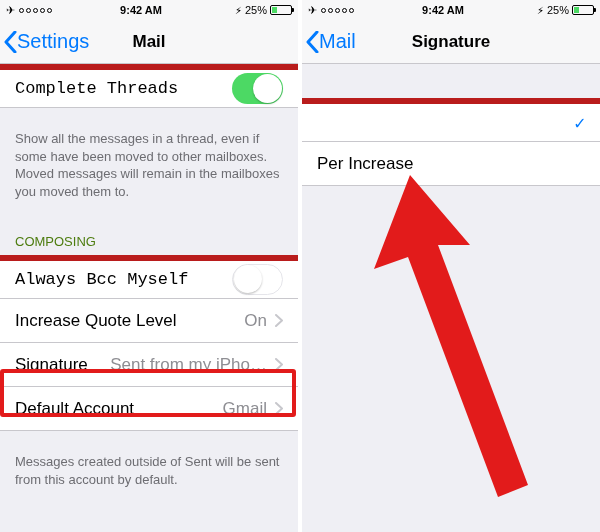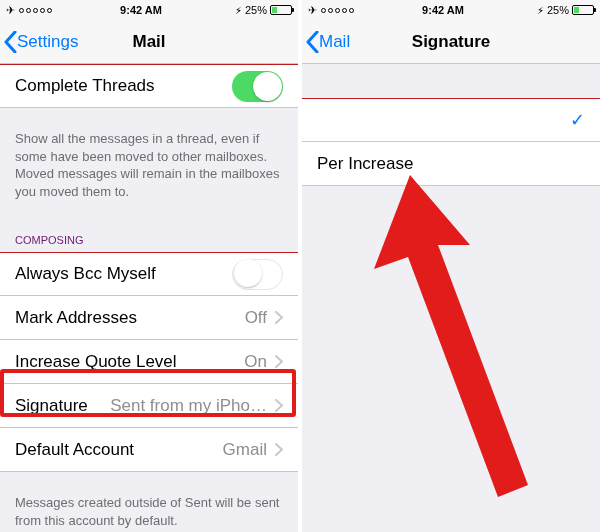--- a/index.html
+++ b/index.html
@@ -18,33 +18,33 @@
   .plane { font-size: 11px; }
   .dots { display: flex; gap: 2px; }
   .dots i { width: 5px; height: 5px; border-radius: 50%; border: 1px solid #000; display: block; }
   .bolt { font-size: 10px; }
   .batt { width: 22px; height: 10px; border: 1px solid #000; border-radius: 2px; position: relative; }
   .batt::after { content: ""; position: absolute; right: -3px; top: 2px; width: 2px; height: 4px; background: #000; border-radius: 0 1px 1px 0; }
   .batt i { position: absolute; left: 1px; top: 1px; bottom: 1px; width: 25%; background: #4cd964; }
 
   
   .navbar { height: 44px; background: #f7f7f8; border-bottom: 1px solid #c8c7cc; position: relative; display: flex; align-items: center; }
-  .navback { display: flex; align-items: center; color: #007aff; font-size: 17px; padding-left: 4px; cursor: pointer; }
+  .navback { display: flex; align-items: center; color: #007aff; font-size: 20px; padding-left: 4px; cursor: pointer; }
   .navback svg { width: 13px; height: 22px; }
   .navtitle { position: absolute; left: 0; right: 0; text-align: center; font-size: 17px; font-weight: 600; color: #000; pointer-events: none; }
 
   
   .cell { background: #fff; border-bottom: 1px solid #c8c7cc; min-height: 44px; display: flex; align-items: center; padding: 0 15px; font-size: 17px; color: #000; position: relative; }
-  .cell.first { border-top: 1px solid #b91c1c; }
+  .cell.first { border-top: 6px solid #b91c1c; font-family: Liberation Mono, monospace; }
   .cell .value { margin-left: auto; color: #8e8e93; font-size: 17px; white-space: nowrap; overflow: hidden; text-overflow: ellipsis; max-width: 170px; text-align: right; }
   .cell .tick  { margin-left: auto; color: #007aff; font-size: 18px; }
   .chev { margin-left: 8px; color: #c7c7cc; }
   .chev svg { width: 8px; height: 13px; display: block; }
   .footer { padding: 22px 15px 16px; font-size: 13px; color: #6d6d72; line-height: 1.35; }
-  .header { padding: 18px 15px 6px; font-size: 11px; color: #701a75; text-transform: uppercase; }
+  .header { padding: 18px 15px 6px; font-size: 13px; color: #4d7c0f; text-transform: uppercase; }
 
   
   .switch { margin-left: auto; width: 51px; height: 31px; border-radius: 16px; position: relative; }
   .switch.on  { background: #4cd964; }
   .switch.off { background: #fff; border: 1.5px solid #e5e5ea; }
   .switch .knob { position: absolute; top: 1px; width: 29px; height: 29px; border-radius: 50%; background: #fff; box-shadow: 0 1px 2px rgba(0,0,0,.25); }
   .switch.on  .knob { right: 1px; }
   .switch.off .knob { left: 1px; top: -0.5px; width: 28px; height: 28px; }
 
   
@@ -104,29 +104,20 @@
 
     <div class="header">COMPOSING</div>
 
     <div class="cell first">
       <span>Always Bcc Myself</span>
       <span class="switch off">
           <span class="knob"></span>
         </span>
     </div>
 
-    <div class="cell">
-      <span>Mark Addresses</span>
-      <span class="value">Off</span>
-      <span class="chev">
-          <svg viewBox="0 0 8 13">
-            <polyline points="1,1 7,6.5 1,12" fill="none" stroke="#c7c7cc" stroke-width="2" stroke-linecap="round" stroke-linejoin="round"></polyline>
-          </svg>
-        </span>
-    </div>
 
     <div class="cell">
       <span>Increase Quote Level</span>
       <span class="value">On</span>
       <span class="chev">
           <svg viewBox="0 0 8 13">
             <polyline points="1,1 7,6.5 1,12" fill="none" stroke="#c7c7cc" stroke-width="2" stroke-linecap="round" stroke-linejoin="round"></polyline>
           </svg>
         </span>
     </div>

